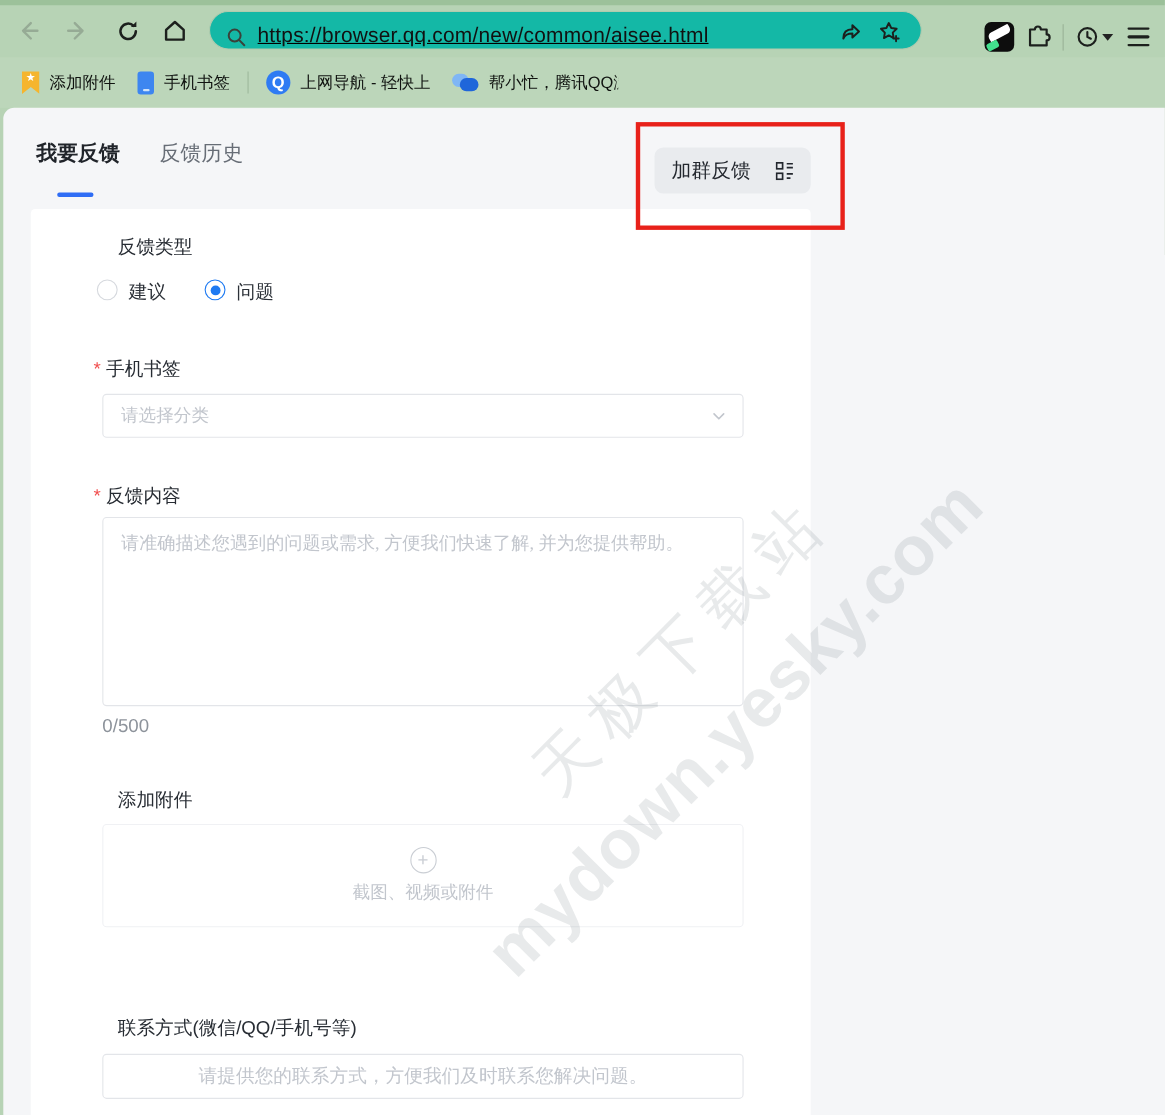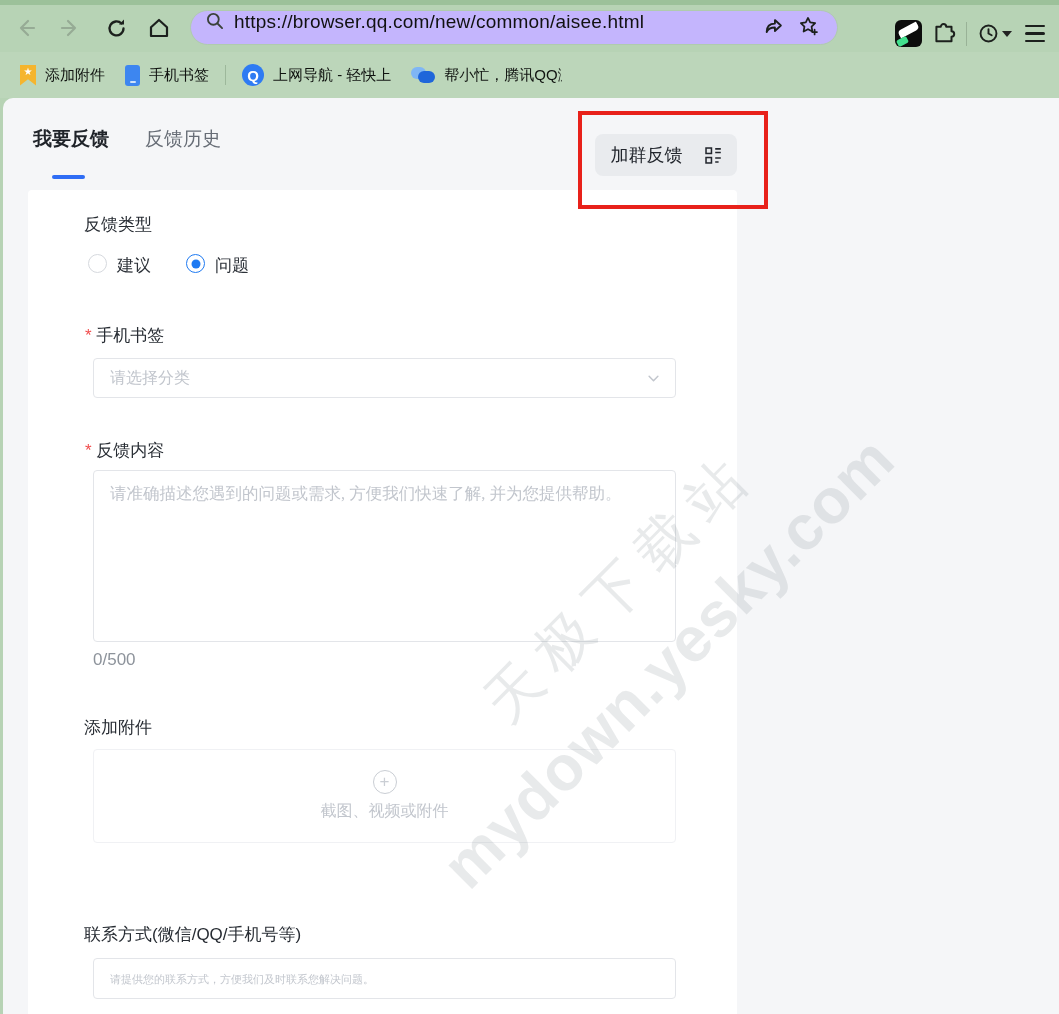--- a/index.html
+++ b/index.html
@@ -7,21 +7,21 @@
   body { font-family:"Liberation Sans","DejaVu Sans",sans-serif; background:#b7d3b5; position:relative; }
 
   
   .titlebar-strip { position:absolute; left:0; top:0; width:1059px; height:5px; background:#9cc19a; }
   .toolbar { position:absolute; left:0; top:5px; width:1059px; height:47px; background:#b7d3b5; }
   .nav-btn { position:absolute; top:6px; width:34px; height:34px; display:flex; align-items:center; justify-content:center; border-radius:6px; cursor:default; }
   .nav-btn svg { display:block; }
   .disabled-icon { color:#96ab95; }
   .dark-icon { color:#1c201d; }
 
-  .url-bar { position:absolute; left:190px; top:5px; width:648px; height:35px; background:#c4b5fd; border:1px solid #b0cbae; border-radius:18px; display:flex; align-items:flex-start; padding:0 12px 0 14px; }
+  .url-bar { position:absolute; left:190px; top:5px; width:648px; height:35px; background:#14b8a6; border:1px solid #b0cbae; border-radius:18px; display:flex; align-items:flex-end; padding:0 12px 0 14px;text-decoration:underline; }
   .url-text { font-size:19px; color:#111; margin-left:9px; flex:1; white-space:nowrap; overflow:hidden; letter-spacing:0.2px; }
   .urlbar-action { width:34px; height:30px; display:flex; align-items:center; justify-content:center; color:#1c201d; }
 
   .chrome-right { position:absolute; right:0; top:5px; height:47px; display:flex; align-items:center; }
   .chrome-btn { width:36px; height:36px; display:flex; align-items:center; justify-content:center; color:#1c201d; }
   .vsep { width:1px; height:24px; background:#99b297; margin:0 4px; }
   .ext-logo { width:27px; height:27px; background:#0d0d0d; border-radius:6px; position:relative; overflow:hidden; }
   .ext-logo .swoosh { position:absolute; left:3px; top:6px; width:21px; height:8px; background:#ffffff; transform:rotate(-28deg); border-radius:4px 1px 4px 1px; }
   .ext-logo .green { position:absolute; left:2px; bottom:2px; width:11px; height:7px; background:#43e08e; transform:rotate(-28deg); border-radius:2px; }
   .caret-down { width:0; height:0; border-left:5px solid transparent; border-right:5px solid transparent; border-top:6px solid #222; margin-left:2px; }
@@ -53,21 +53,21 @@
   .tab-inactive { left:142px; color:#676d76; }
 
   .join-group-btn { position:absolute; left:592px; top:36px; width:142px; height:42px; background:#e9ebee; border-radius:8px; display:flex; align-items:center; justify-content:center; gap:22px; }
   .join-group-btn .lbl { font-size:18px; color:#23272e; }
   .join-group-btn svg { display:block; color:#23272e; }
 
   .red-annotation { position:absolute; left:575px; top:13px; width:190px; height:98px; border:4px solid #e8211a; z-index:9; pointer-events:none; }
 
   .panel { position:absolute; left:25px; top:92px; width:709px; height:824px; background:#ffffff; border-radius:4px 4px 0 0; }
 
-  .f-label { position:absolute; left:56px; font-size:17px; color:#272c33; white-space:nowrap; }
+  .f-label { position:absolute; left:79px; font-size:17px; color:#272c33; white-space:nowrap; }
   .req::before { content:"* "; color:#f14d4d; }
 
   .radio-row { position:absolute; left:60px; top:64px; display:flex; align-items:flex-start; }
   .radio { width:19px; height:19px; border-radius:50%; border:1.5px solid #d6d9de; background:#fff; position:relative; }
   .radio-selected { border-color:#1e7af2; }
   .radio-selected::after { content:""; position:absolute; left:50%; top:50%; transform:translate(-50%,-50%); width:9px; height:9px; border-radius:50%; background:#1e7af2; }
   .radio-lbl { font-size:17px; color:#2c3138; margin-left:10px; }
   .radio-gap { width:35px; }
 
   .ctl { position:absolute; left:65px; width:583px; background:#fff; border:1px solid #e3e5e9; border-radius:4px; }
@@ -77,21 +77,21 @@
 
   textarea.ctl { top:280px; height:172px; padding:12px 16px; font-family:Liberation Serif, serif; font-size:16.5px; resize:none; outline:none; }
   textarea.ctl::placeholder { color:#c2c6cd; }
   .counter { position:absolute; left:65px; top:460px; font-size:17px; color:#8d939b; }
 
   .upload-box { top:559px; height:94px; border-color:#f0f1f4; display:flex; flex-direction:column; align-items:center; justify-content:center; gap:7px; }
   .plus-circle { width:24px; height:24px; border:1.5px solid #caced4; border-radius:50%; color:#caced4; font-size:17px; line-height:21px; text-align:center; }
   .upload-text { font-size:16px; color:#c2c6cd; }
   .upload-hint { position:absolute; left:65px; top:666px; font-size:16.5px; color:#b6bac1; }
 
-  input.ctl { top:768px; height:41px; padding:0 16px; font-size:11px; outline:none; font-family:"Liberation Sans","DejaVu Sans",sans-serif; }
+  input.ctl { top:768px; height:41px; padding:0 16px; font-size:17px; outline:none; font-family:"Liberation Sans","DejaVu Sans",sans-serif;text-align:center; }
   input.ctl::placeholder { color:#c2c6cd; }
 
   
   .wm { position:absolute; white-space:nowrap; transform:translate(-50%,-50%) rotate(-45deg); color:rgba(104,111,124,0.15); z-index:5; pointer-events:none; }
   .wm-cn { left:617px; top:489px; font-size:57px; letter-spacing:14px; font-weight:500; }
   .wm-en { left:665px; top:564px; font-size:63px; font-weight:600; letter-spacing:1px; }
 </style>
 </head>
 <body>
 

